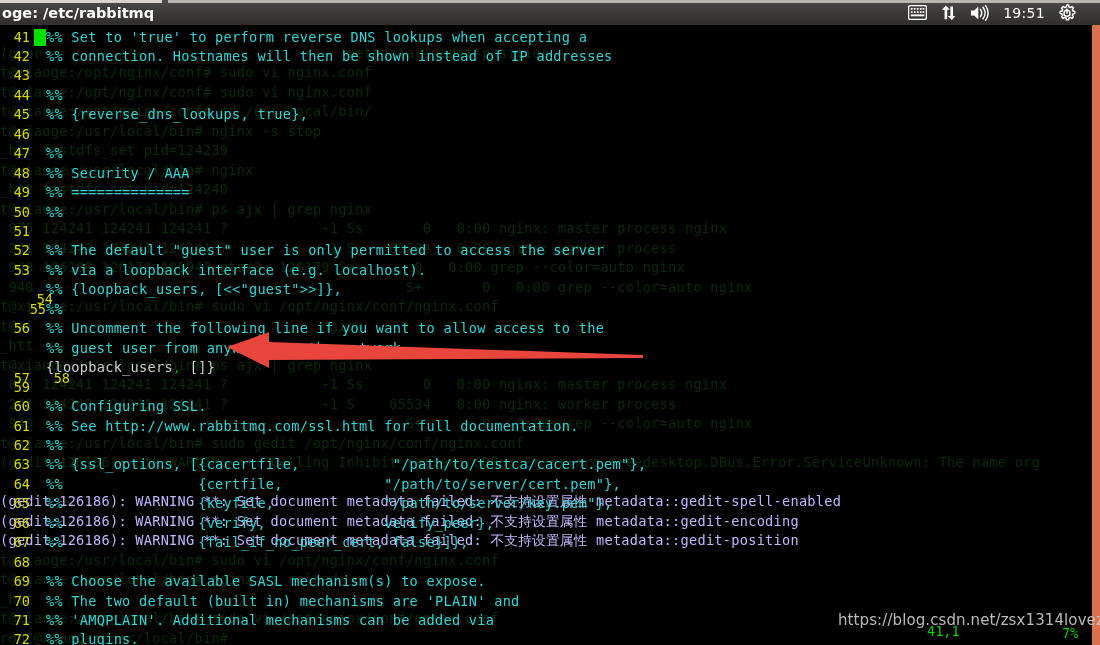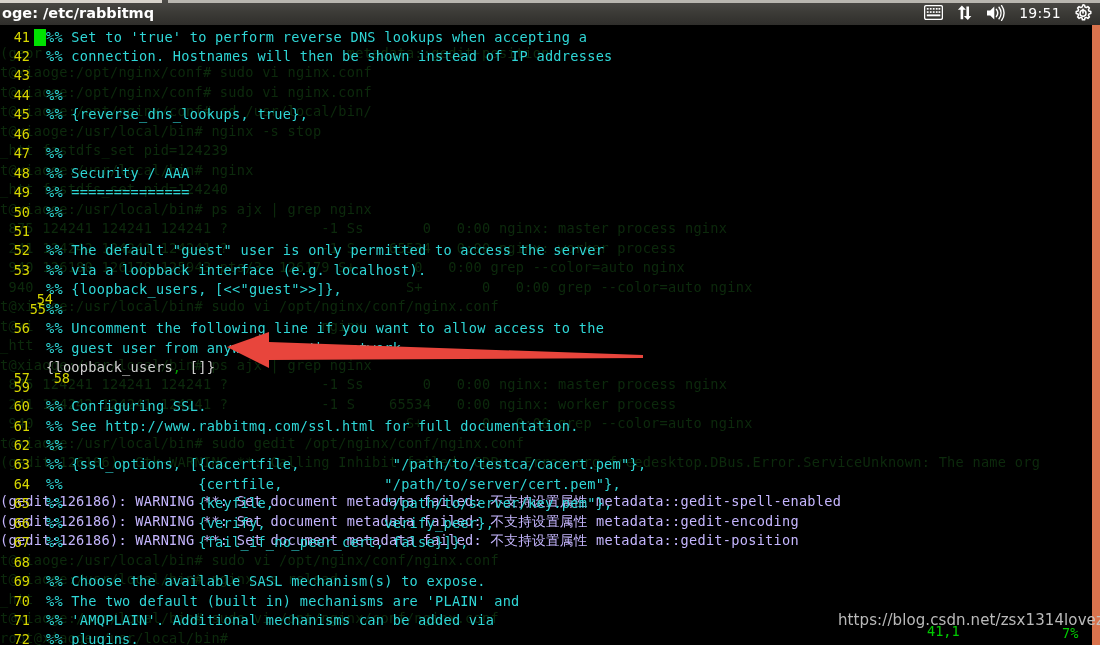--- a/index.html
+++ b/index.html
@@ -34,21 +34,21 @@
     margin-left: 2px;
     letter-spacing: 0px;
     white-space: nowrap;
   }
   #panel-title .dim { font-weight: bold; }
   #panel-right {
     margin-left: auto;
     display: flex;
     align-items: center;
     gap: 13px;
-    padding-right: 8px;
+    padding-right: 24px;
   }
   .tray-icon {
     display: inline-flex;
     align-items: center;
     justify-content: center;
     color: #ffffff;
     line-height: 1;
   }
   #panel-clock {
     color: #ffffff;

